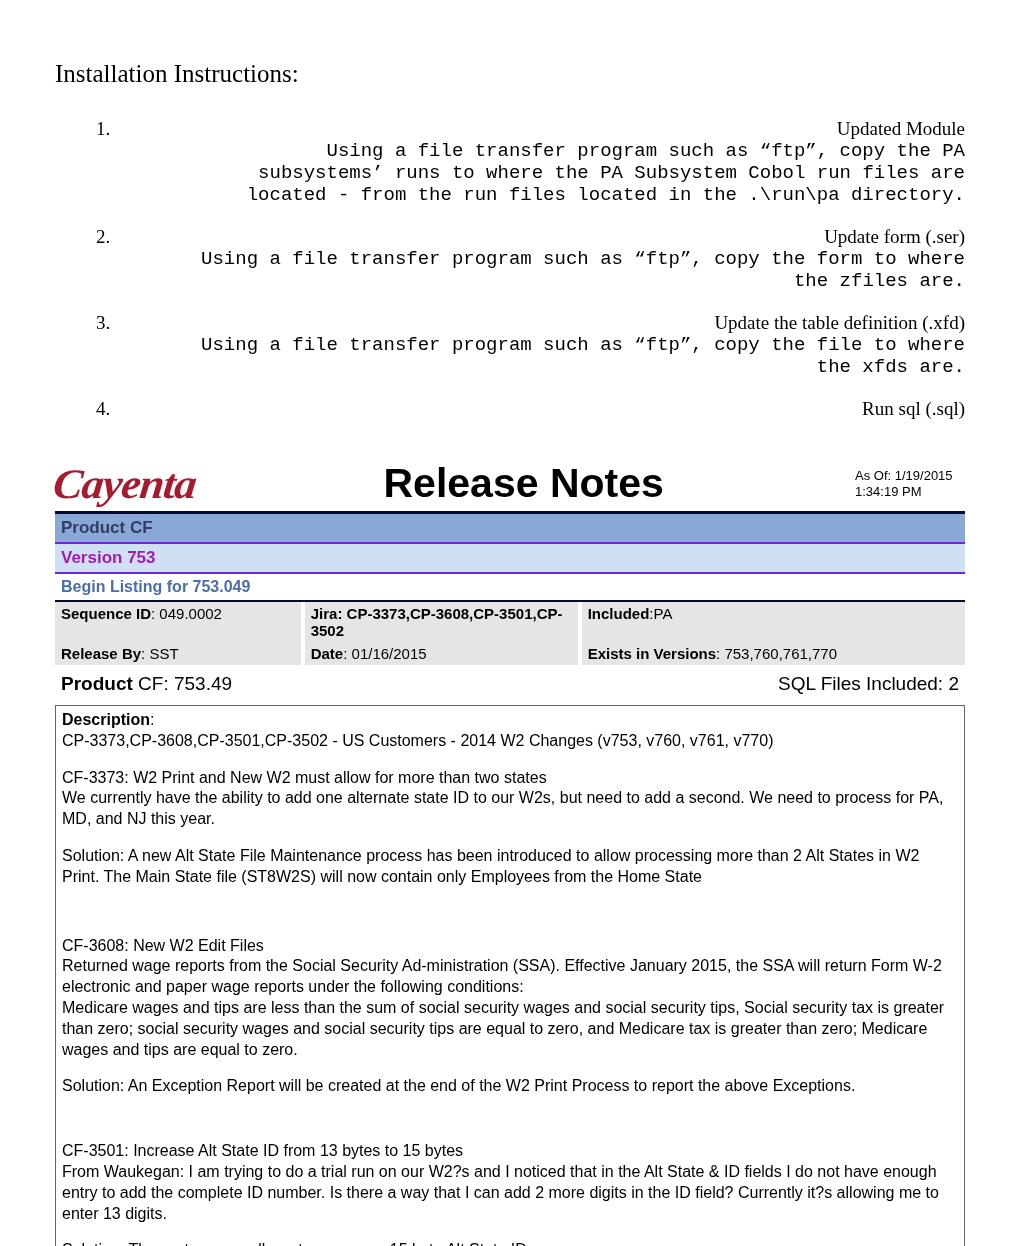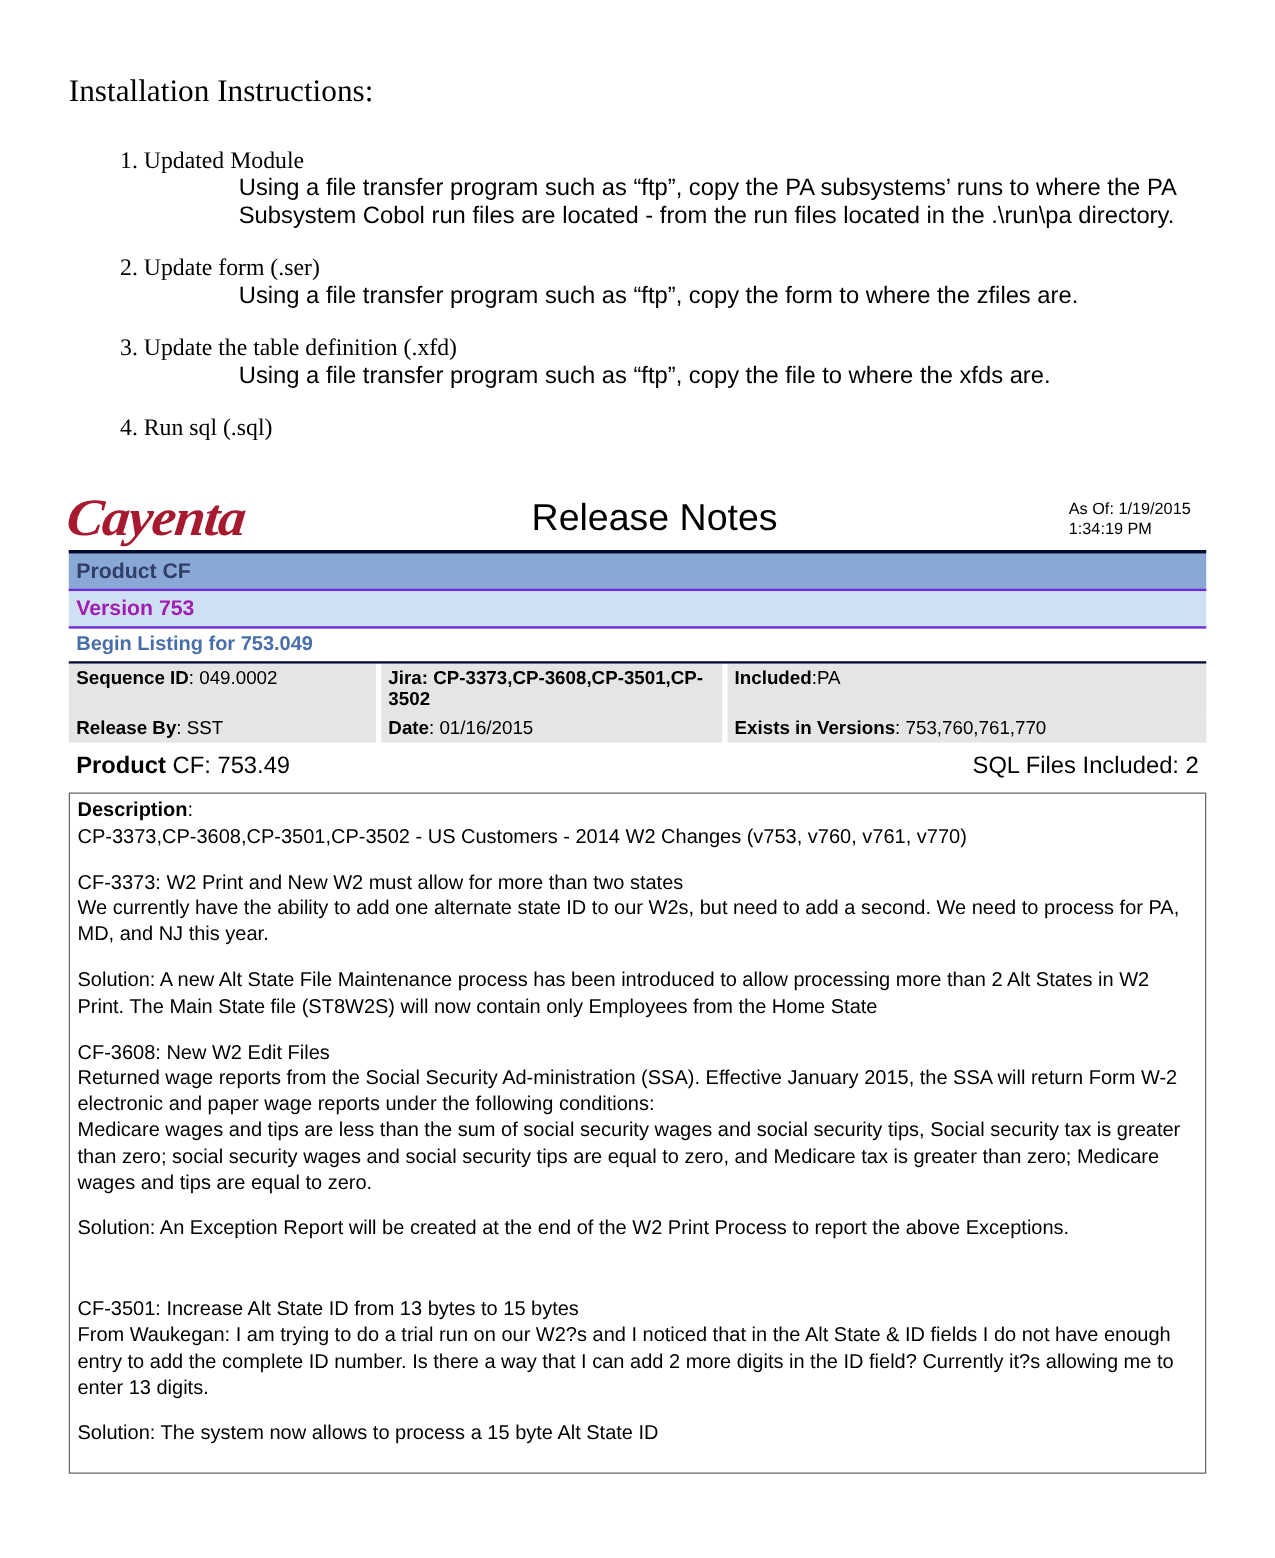--- a/index.html
+++ b/index.html
@@ -17,27 +17,28 @@
     font-family: Georgia, 'Times New Roman', Times, serif;
     font-size: 25px;
     font-weight: normal;
     margin: 0 0 30px 0;
   }
   ol.install-list {
     margin: 0;
     padding-left: 60px;
     font-family: Georgia, 'Times New Roman', Times, serif;
     font-size: 19px;
+    text-align: right;
   }
   ol.install-list > li {
     margin-bottom: 20px;
   }
   .item-body {
     margin-left: 76px;
-    font-family: Liberation Sans, sans-serif;
+    font-family: Liberation Mono, monospace;
   }
   
   .rn-header {
     display: flex;
     align-items: center;
     border-bottom: 3px solid #010a2f;
     margin-top: 40px;
     padding-bottom: 4px;
   }
   .logo {
@@ -47,22 +48,22 @@
     font-size: 42px;
     color: #a7192e;
     line-height: 1;
     transform: scaleX(1.05) skewX(-6deg);
     letter-spacing: -1px;
     padding-left: 2px;
   }
   .rn-title {
     flex: 1;
     text-align: center;
-    font-size: 30px;
-    font-weight: normal;
+    font-size: 41px;
+    font-weight: bold;
   }
   .asof {
     font-size: 13px;
     text-align: left;
     line-height: 1.2;
     min-width: 110px;
   }
   
   .banner {
     font-weight: bold;
@@ -178,21 +179,21 @@
     <div><span class="meta-label">Product</span><span> CF: 753.49</span></div>
     <div>SQL Files Included: 2</div>
   </div>
 
   <div class="desc-block">
     <span class="meta-label">Description</span>:<br>
     <p>CP-3373,CP-3608,CP-3501,CP-3502 - US Customers - 2014 W2 Changes (v753, v760, v761, v770)</p>
 
     <p class="tight">CF-3373: W2 Print and New W2 must allow for more than two states</p>
     <p>We currently have the ability to add one alternate state ID to our W2s, but need to add a second. We need to process for PA, MD, and NJ this year.</p>
-    <p style="margin-bottom:16px">Solution: A new Alt State File Maintenance process has been introduced to allow processing more than 2 Alt States in W2 Print. The Main State file (ST8W2S) will now contain only Employees from the Home State</p>
+    <p style="margin-bottom:48px">Solution: A new Alt State File Maintenance process has been introduced to allow processing more than 2 Alt States in W2 Print. The Main State file (ST8W2S) will now contain only Employees from the Home State</p>
 
     <p class="tight">CF-3608: New W2 Edit Files</p>
     <p class="tight">Returned wage reports from the Social Security Ad-ministration (SSA). Effective January 2015, the SSA will return Form W-2 electronic and paper wage reports under the following conditions:</p>
     <p>Medicare wages and tips are less than the sum of social security wages and social security tips, Social security tax is greater than zero; social security wages and social security tips are equal to zero, and Medicare tax is greater than zero; Medicare wages and tips are equal to zero.</p>
     <p style="margin-bottom:44px">Solution: An Exception Report will be created at the end of the W2 Print Process to report the above Exceptions.</p>
 
     <p class="tight">CF-3501: Increase Alt State ID from 13 bytes to 15 bytes</p>
     <p>From Waukegan: I am trying to do a trial run on our W2?s and I noticed that in the Alt State &amp; ID fields I do not have enough entry to add the complete ID number. Is there a way that I can add 2 more digits in the ID field? Currently it?s allowing me to enter 13 digits.</p>
     <p class="tight">Solution: The system now allows to process a 15 byte Alt State ID</p>
   </div>

